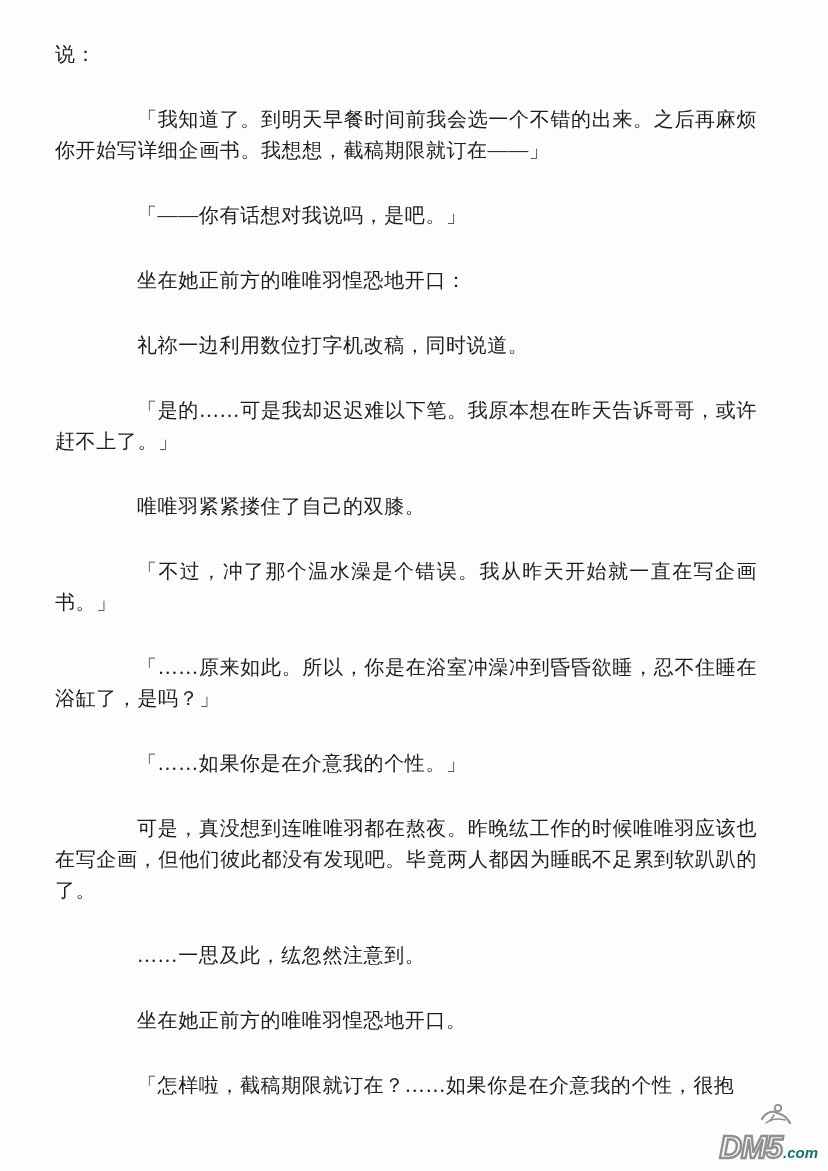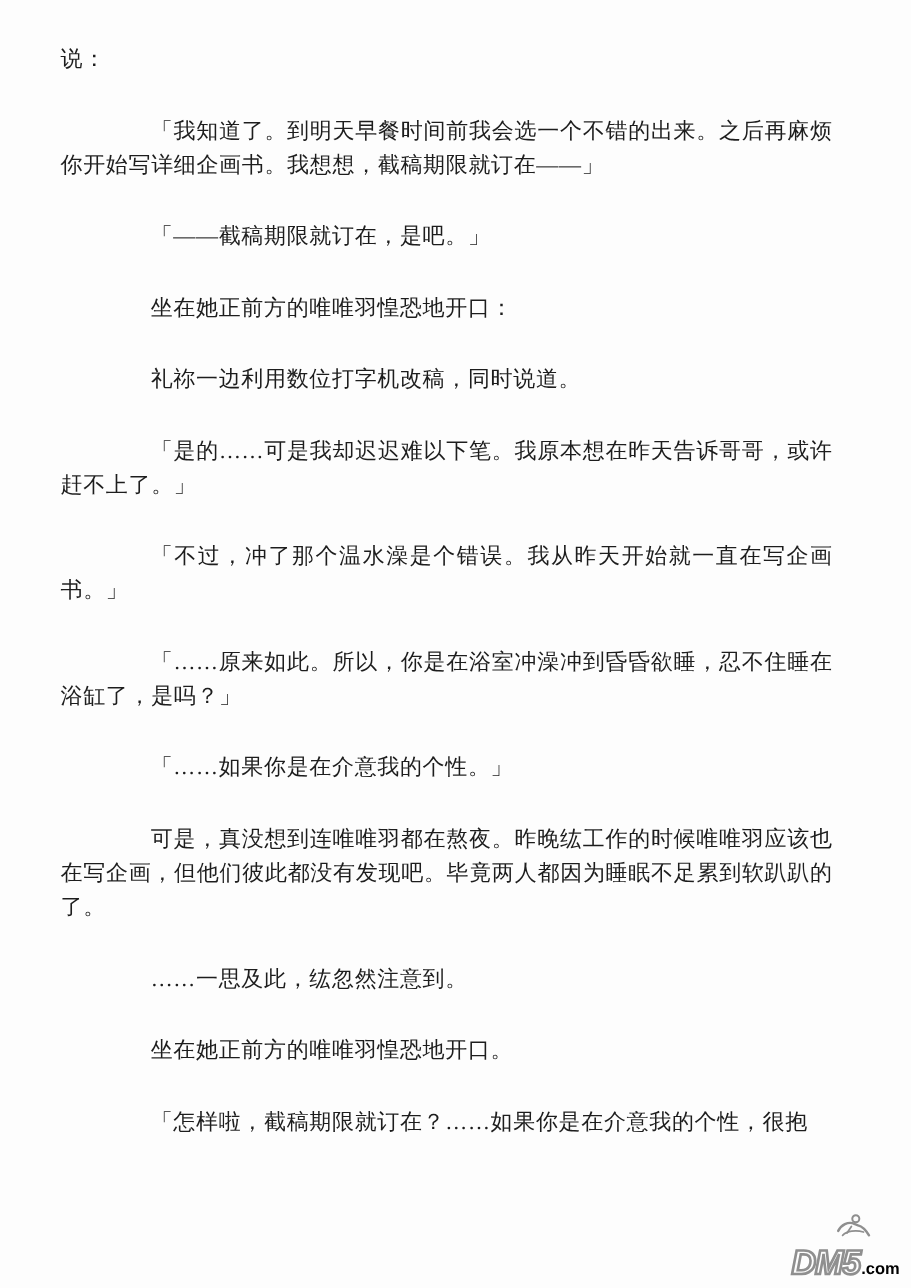--- a/index.html
+++ b/index.html
@@ -57,40 +57,42 @@
     color: #fdfdfd;
     -webkit-text-stroke: 2.4px #8f8f8f;
     text-shadow: 0 0 1px #9a9a9a;
   }
   .wm-suffix {
     font-family: "Liberation Sans", "DejaVu Sans", sans-serif;
     font-weight: bold;
     font-size: 15px;
     line-height: 1;
     margin-left: 1px;
-    color: #000000;
+    color: #0f766e;
+    font-style: italic;
   }
   .wm-rider {
     position: absolute;
     top: -12px;
     right: 24px;
     width: 40px;
     height: 24px;
   }
 </style>
 </head>
 <body>
 
 <main class="page">
   <p class="para no-indent">说：</p>
   <p class="para">「我知道了。到明天早餐时间前我会选一个不错的出来。之后再麻烦你开始写详细企画书。我想想，截稿期限就订在——」</p>
-  <p class="para">「——截稿期限就订在，是吧。」</p>
+  <p class="para">「——你有话想对我说吗，是吧。」</p>
   <p class="para">坐在她正前方的唯唯羽惶恐地开口：</p>
   <p class="para">礼祢一边利用数位打字机改稿，同时说道。</p>
   <p class="para">「是的……可是我却迟迟难以下笔。我原本想在昨天告诉哥哥，或许赶不上了。」</p>
+  <p class="para">唯唯羽紧紧搂住了自己的双膝。</p>
   <p class="para">「不过，冲了那个温水澡是个错误。我从昨天开始就一直在写企画书。」</p>
   <p class="para">「……原来如此。所以，你是在浴室冲澡冲到昏昏欲睡，忍不住睡在浴缸了，是吗？」</p>
   <p class="para">「……如果你是在介意我的个性。」</p>
   <p class="para">可是，真没想到连唯唯羽都在熬夜。昨晚纮工作的时候唯唯羽应该也在写企画，但他们彼此都没有发现吧。毕竟两人都因为睡眠不足累到软趴趴的了。</p>
   <p class="para">……一思及此，纮忽然注意到。</p>
   <p class="para">坐在她正前方的唯唯羽惶恐地开口。</p>
   <p class="para">「怎样啦，截稿期限就订在？……如果你是在介意我的个性，很抱</p>
 </main>
 
 <div class="watermark">

